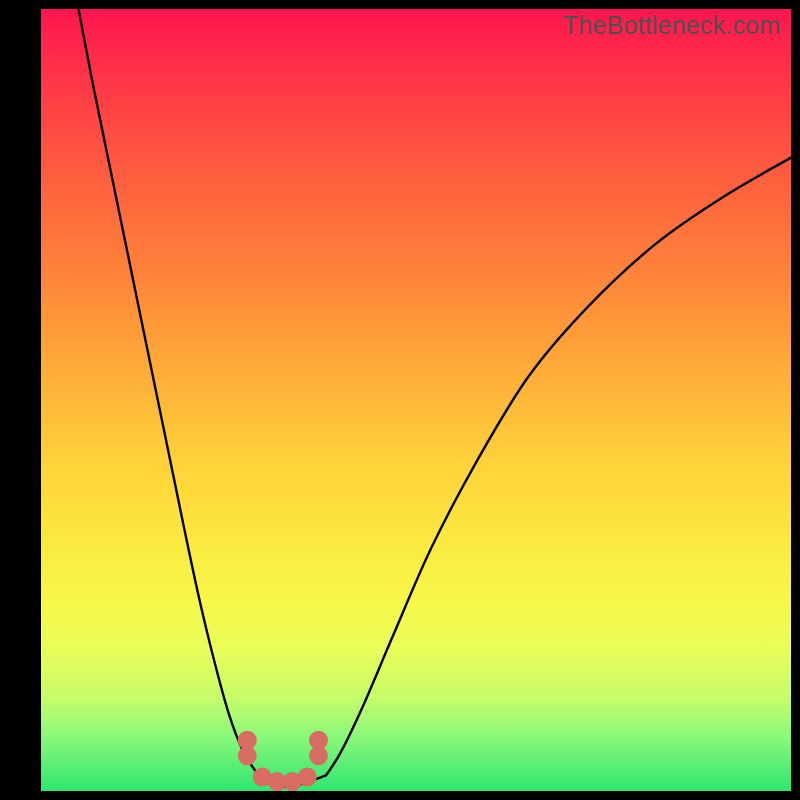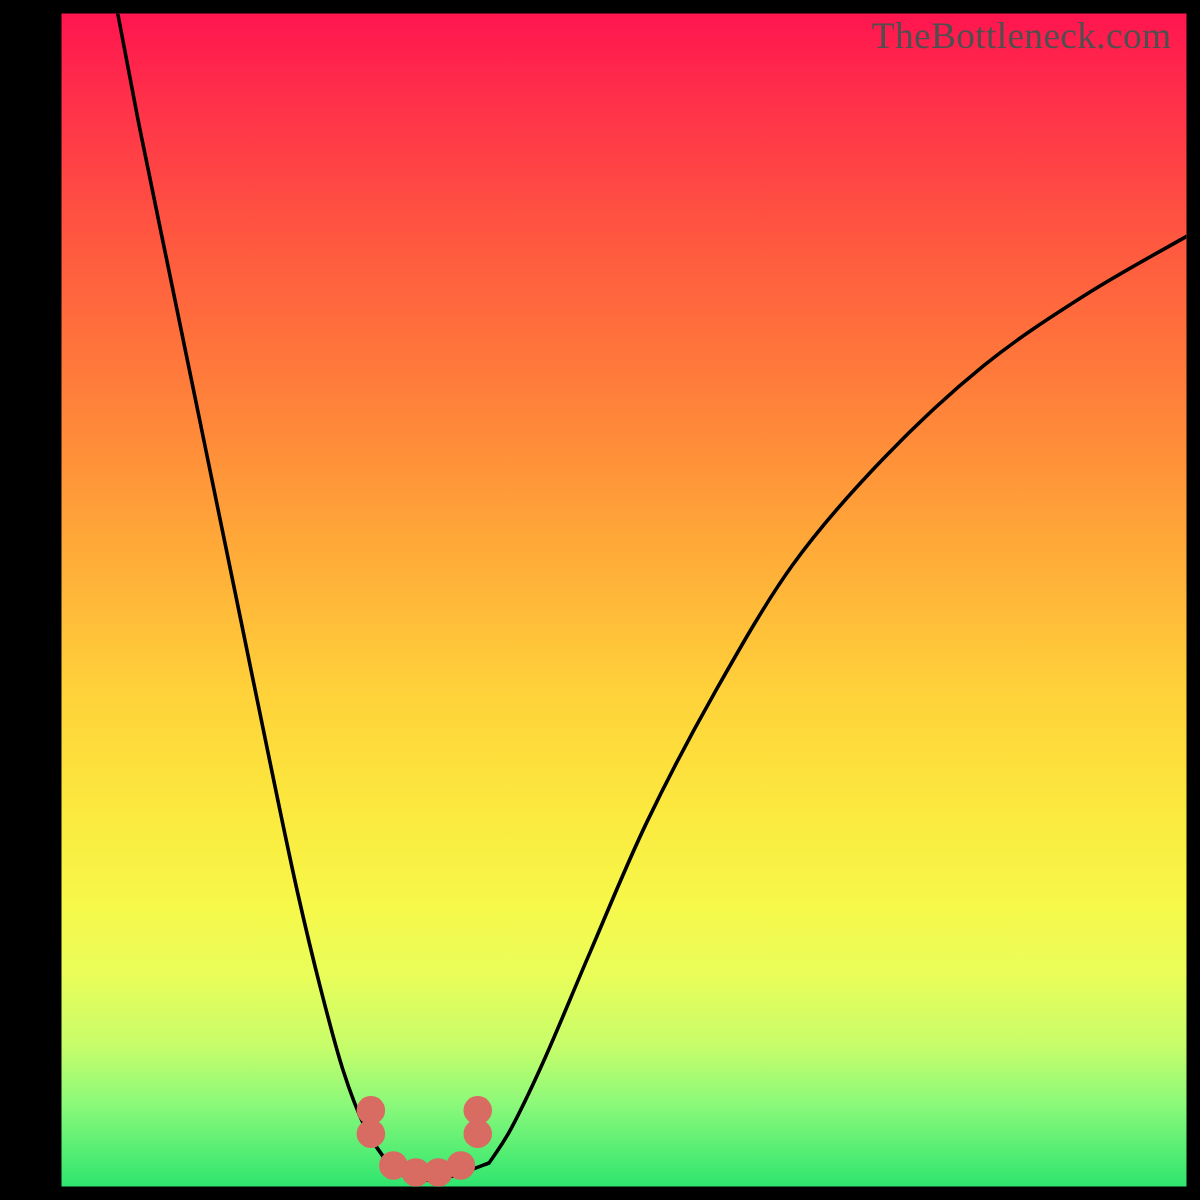--- a/index.html
+++ b/index.html
@@ -43,21 +43,20 @@
   }
   .watermark {
     position: absolute;
     top: 2px;
     right: 10px;
     color: #4f4f4f;
     font-size: 25px;
     letter-spacing: 0.2px;
     font-weight: 400;
     user-select: none;
-    font-family: Liberation Serif, serif;
   }
   svg.curve {
     position: absolute;
     left: 0;
     top: 0;
     width: 750px;
     height: 782px;
   }
 </style>
 </head>

